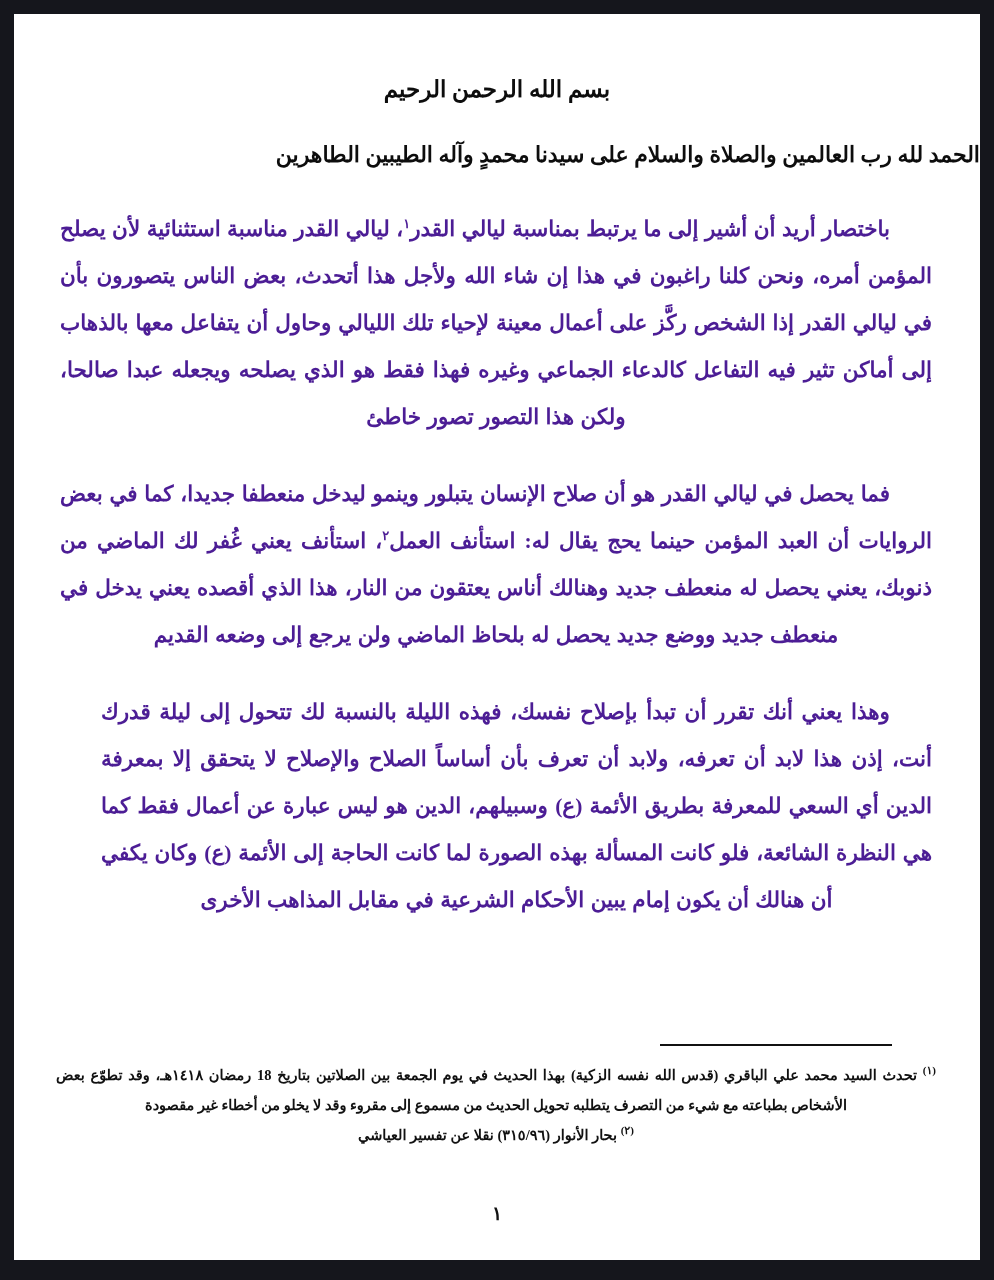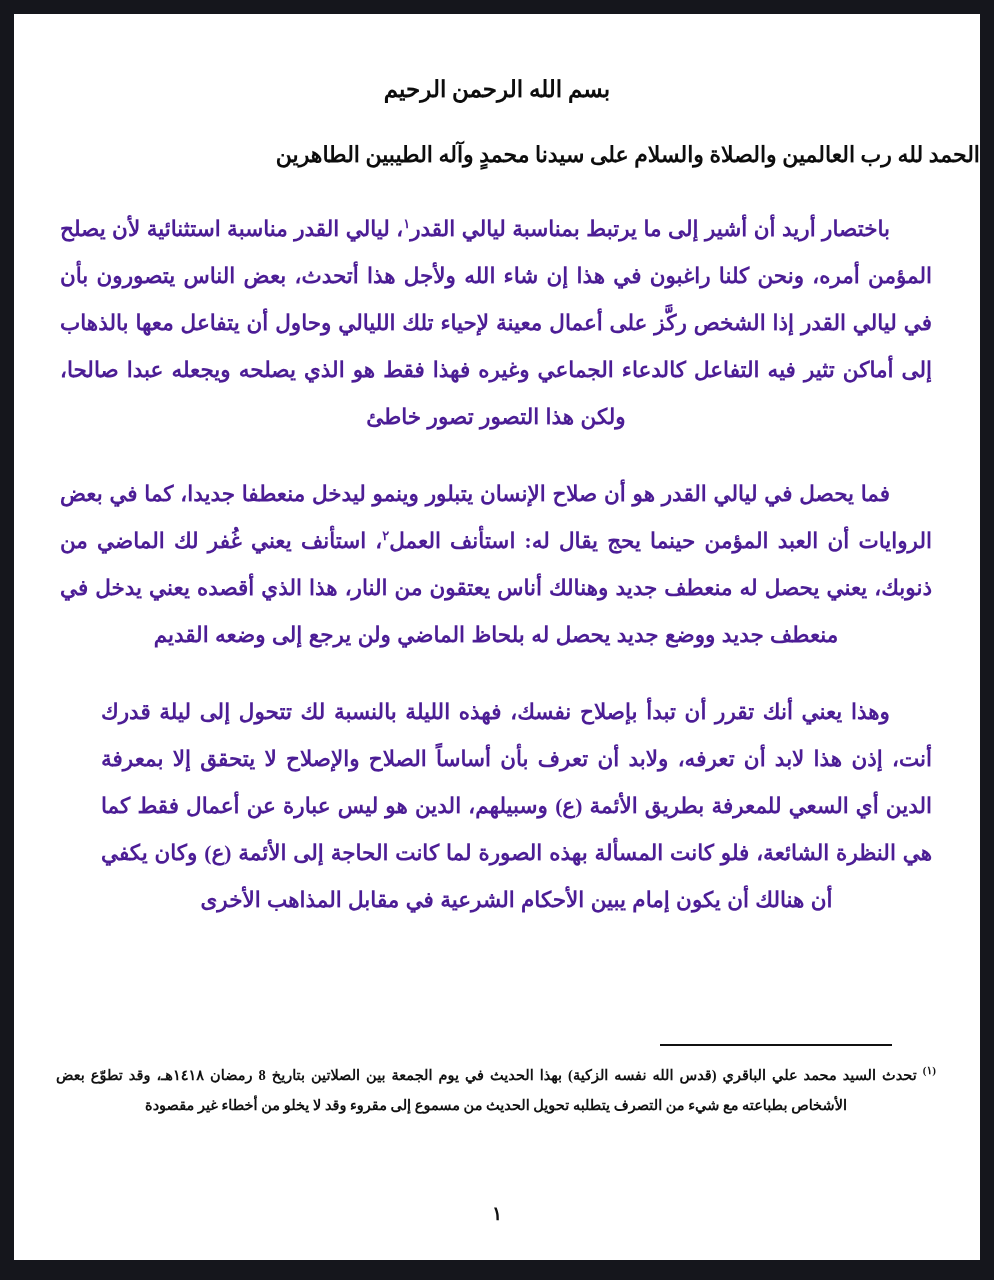--- a/index.html
+++ b/index.html
@@ -154,20 +154,21 @@
 
       <p class="para"><span>فما يحصل في ليالي القدر هو أن صلاح الإنسان يتبلور وينمو ليدخل منعطفا جديدا، كما في بعض الروايات أن العبد المؤمن حينما يحج يقال له: استأنف العمل</span><span class="fn-ref">٢</span><span>، استأنف يعني غُفر لك الماضي من ذنوبك، يعني يحصل له منعطف جديد وهنالك أناس يعتقون من النار، هذا الذي أقصده يعني يدخل في منعطف جديد ووضع جديد يحصل له بلحاظ الماضي ولن يرجع إلى وضعه القديم</span></p>
 
       <p class="para last"><span>وهذا يعني أنك تقرر أن تبدأ بإصلاح نفسك، فهذه الليلة بالنسبة لك تتحول إلى ليلة قدرك أنت، إذن هذا لابد أن تعرفه، ولابد أن تعرف بأن أساساً الصلاح والإصلاح لا يتحقق إلا بمعرفة الدين أي السعي للمعرفة بطريق الأئمة (ع) وسبيلهم، الدين هو ليس عبارة عن أعمال فقط كما هي النظرة الشائعة، فلو كانت المسألة بهذه الصورة لما كانت الحاجة إلى الأئمة (ع) وكان يكفي أن هنالك أن يكون إمام يبين الأحكام الشرعية في مقابل المذاهب الأخرى</span></p>
 
     </div>
 
     <div class="fn-rule"></div>
 
     <div class="footnotes">
-      <p class="footnote"><span class="marker">(١)</span> <span>تحدث السيد محمد علي الباقري (قدس الله نفسه الزكية) بهذا الحديث في يوم الجمعة بين الصلاتين بتاريخ 8 رمضان ١٤١٨هـ، وقد تطوّع بعض الأشخاص بطباعته مع شيء من التصرف يتطلبه تحويل الحديث من مسموع إلى مقروء وقد لا يخلو من أخطاء غير مقصودة</span></p>
+      <p class="footnote"><span class="marker">(١)</span> <span>تحدث السيد محمد علي الباقري (قدس الله نفسه الزكية) بهذا الحديث في يوم الجمعة بين الصلاتين بتاريخ 18 رمضان ١٤١٨هـ، وقد تطوّع بعض الأشخاص بطباعته مع شيء من التصرف يتطلبه تحويل الحديث من مسموع إلى مقروء وقد لا يخلو من أخطاء غير مقصودة</span></p>
 
+      <p class="footnote second"><span class="marker">(٢)</span> <span>بحار الأنوار (٣١٥/٩٦) نقلا عن تفسير العياشي</span></p>
     </div>
 
     <div class="page-number">١</div>
 
   </div>
 </div>
 
 </body></html>

